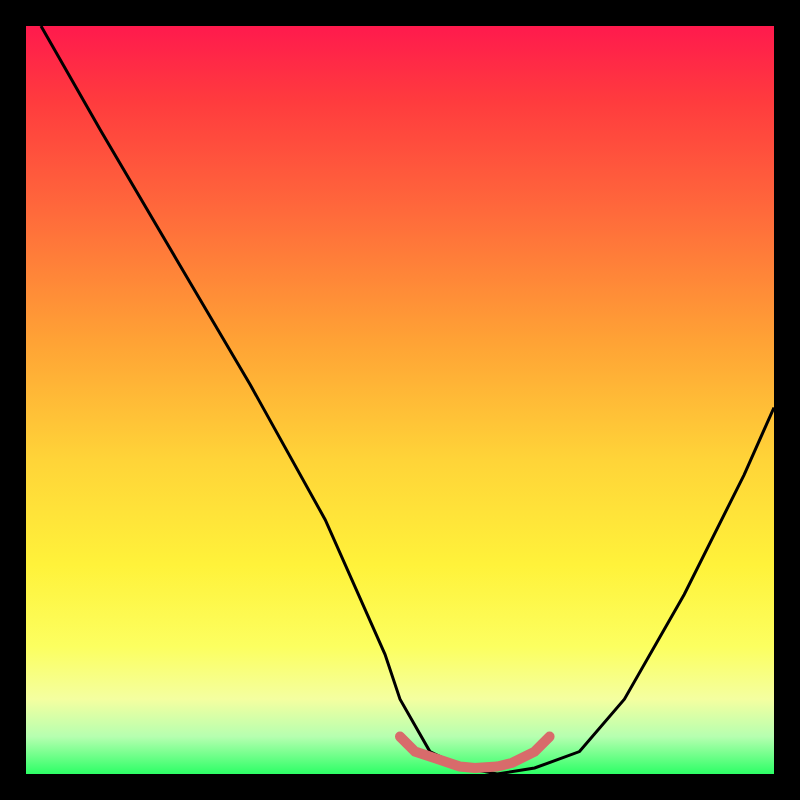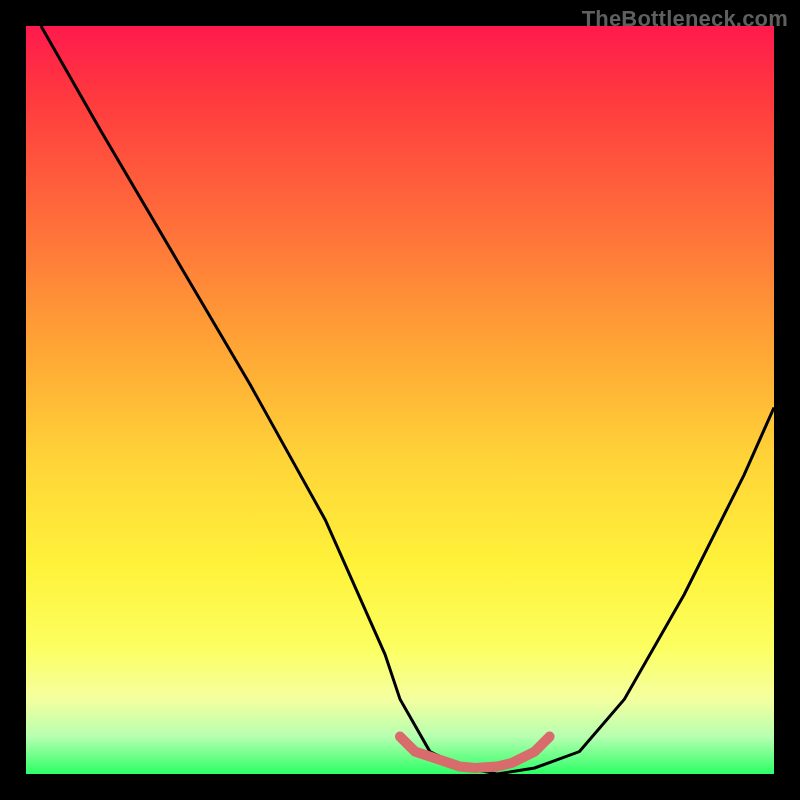--- a/index.html
+++ b/index.html
@@ -62,21 +62,20 @@
     left: 0;
     top: 0;
     width: 100%;
     height: 100%;
   }
 </style>
 </head>
 <body>
 
 <div class="stage">
-  <div class="watermark">TheBottleneck.com</div>
 
   <div class="plot-area">
     <div class="gradient-fill"></div>
 
     <svg class="curves" viewBox="0 0 748 748" preserveAspectRatio="none">
 
       <path fill="none" stroke="#000" stroke-width="3" d="M15.0 0.0 L74.8 104.7 L149.6 231.9 L224.4 359.0 L299.2 493.7 L359.0 628.3 L374.0 673.2 L403.9 725.6 L433.8 740.5 L471.2 748.0 L508.6 742.0 L553.5 725.6 L598.4 673.2 L658.2 568.5 L718.1 448.8 L748.0 381.5" id="curve-main"></path>
 
       <path fill="none" stroke="#d86b6b" stroke-width="10" stroke-linecap="round" d="M374.0 710.6 L389.0 725.6 L411.4 733.0 L433.8 740.5 L448.8 742.0 L471.2 740.5 L486.2 736.8 L508.6 725.6 L523.6 710.6" id="curve-band"></path>
     </svg>

